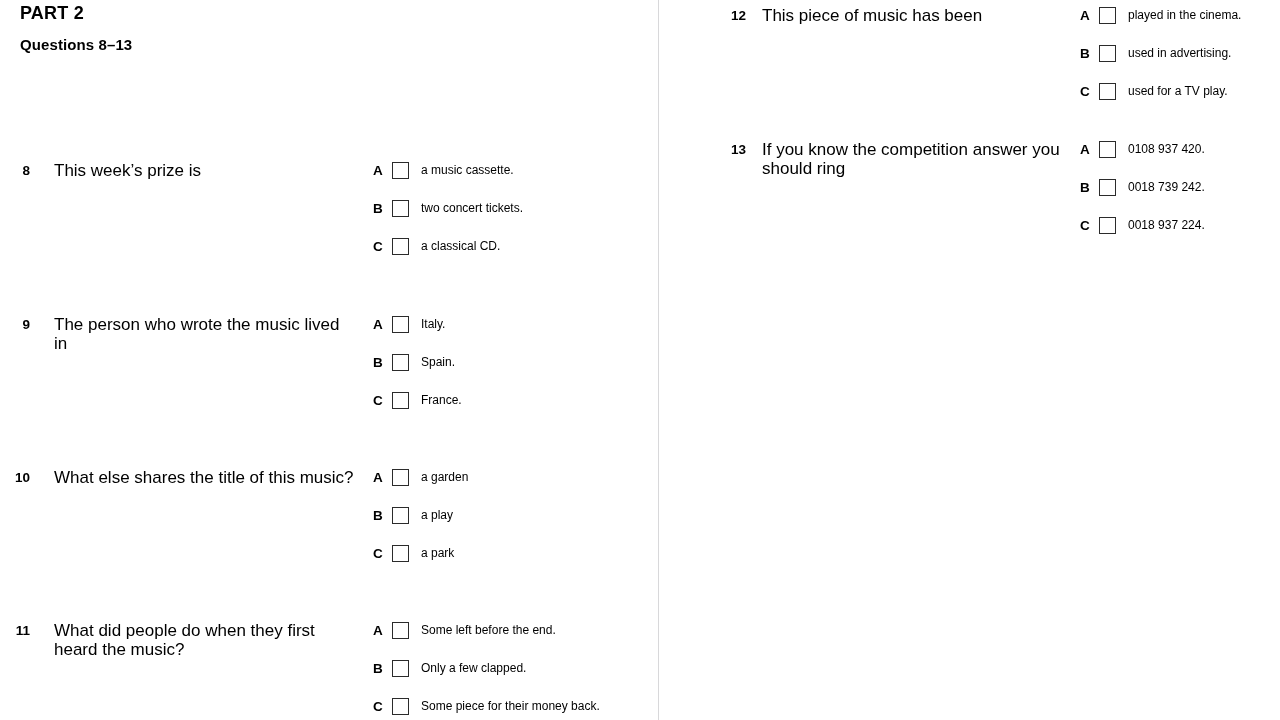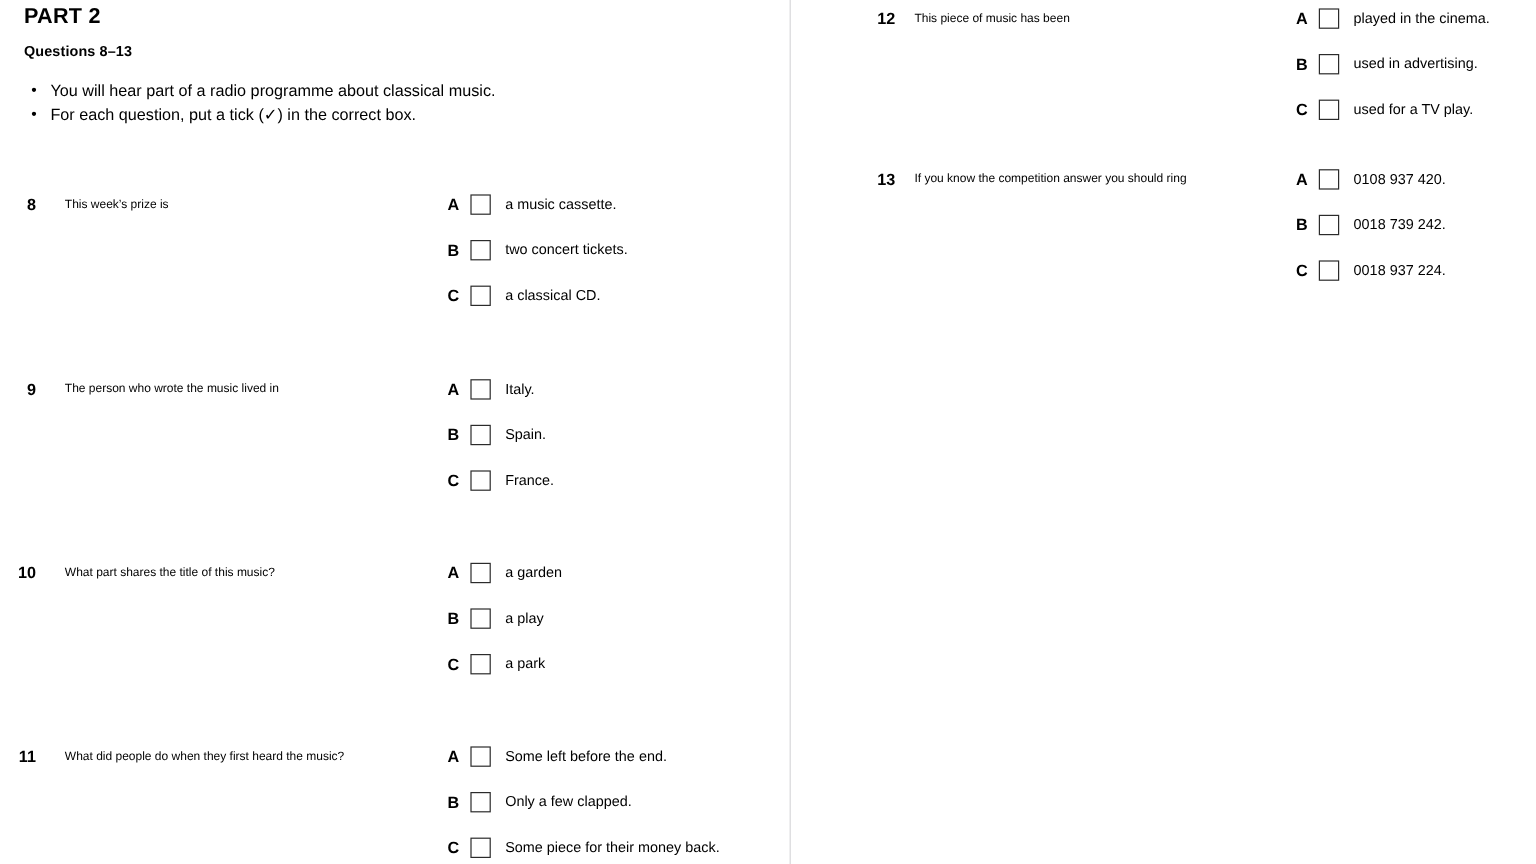--- a/index.html
+++ b/index.html
@@ -46,21 +46,21 @@
     left: 8px;
     top: 3px;
     font-size: 18px;
     font-weight: bold;
     letter-spacing: 0.2px;
   }
   .questions-title {
     position: absolute;
     left: 8px;
     top: 36px;
-    font-size: 12px;
+    font-size: 15px;
     font-weight: bold;
     letter-spacing: 0.1px;
   }
 
   
   .bullets {
     position: absolute;
     left: 8px;
     top: 66px;
     margin: 0;
@@ -91,21 +91,21 @@
   .qnum {
     position: absolute;
     width: 26px;
     text-align: right;
     font-size: 13.5px;
     font-weight: bold;
     line-height: 19px;
   }
   .qtext {
     position: absolute;
-    font-size: 10px;
+    font-size: 17px;
     line-height: 19px;
   }
 
   .options {
     position: absolute;
     top: 0;
   }
   .option-row {
     position: relative;
     height: 38px;
@@ -155,24 +155,20 @@
 <div class="page">
 
   <div class="divider"></div>
 
   <div class="col col-left">
 
     <div class="part-title">PART 2</div>
 
     <div class="questions-title">Questions 8–13</div>
 
-    <ul class="bullets">
-      <li>You will hear part of a radio programme about classical music.</li>
-      <li>For each question, put a tick (✓) in the correct box.</li>
-    </ul>
 
     <div id="left-questions">
         <div class="qblock" style="top: 161px;">
           <div class="qnum">8</div>
           <div class="qtext">This week’s prize is</div>
           <div class="options">
             <div class="option-row">
               <span class="opt-letter">A</span>
               <span class="opt-box"></span>
               <span class="opt-label">a music cassette.</span>
@@ -205,21 +201,21 @@
             </div>
             <div class="option-row">
               <span class="opt-letter">C</span>
               <span class="opt-box"></span>
               <span class="opt-label">France.</span>
             </div>
           </div>
         </div>
         <div class="qblock" style="top: 468px;">
           <div class="qnum">10</div>
-          <div class="qtext">What part shares the title of this music?</div>
+          <div class="qtext">What else shares the title of this music?</div>
           <div class="options">
             <div class="option-row">
               <span class="opt-letter">A</span>
               <span class="opt-box"></span>
               <span class="opt-label">a garden</span>
             </div>
             <div class="option-row">
               <span class="opt-letter">B</span>
               <span class="opt-box"></span>
               <span class="opt-label">a play</span>

